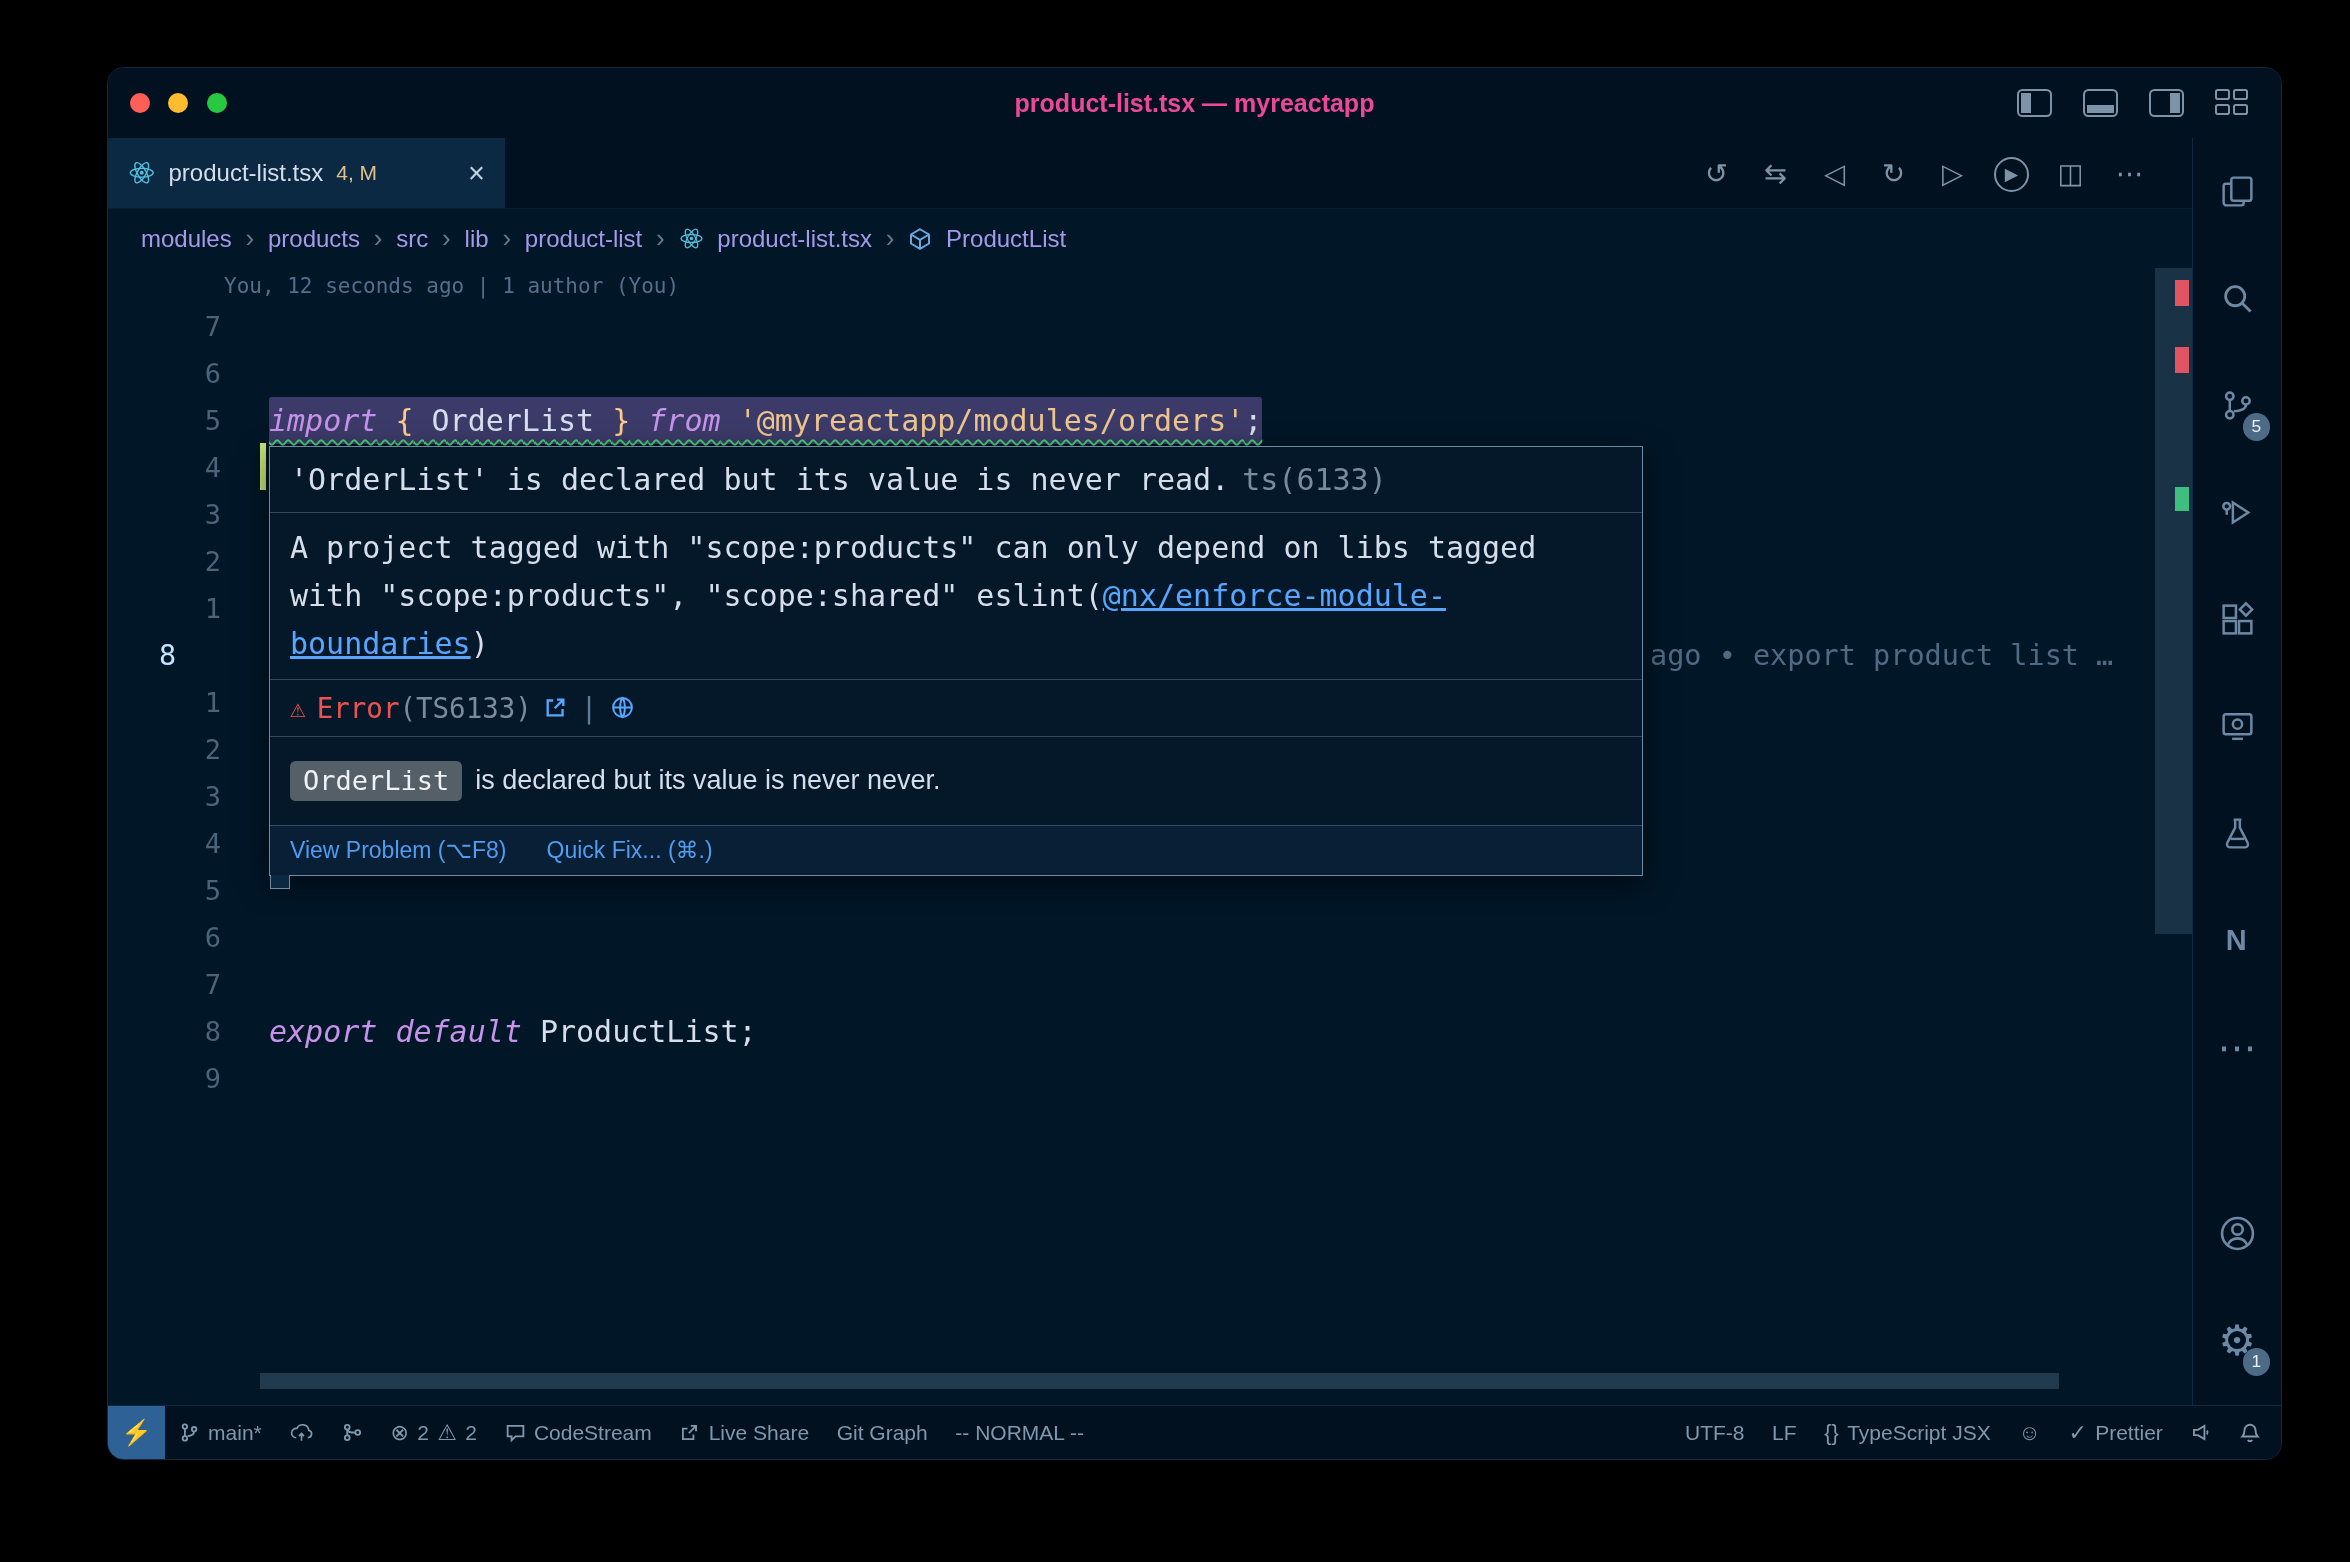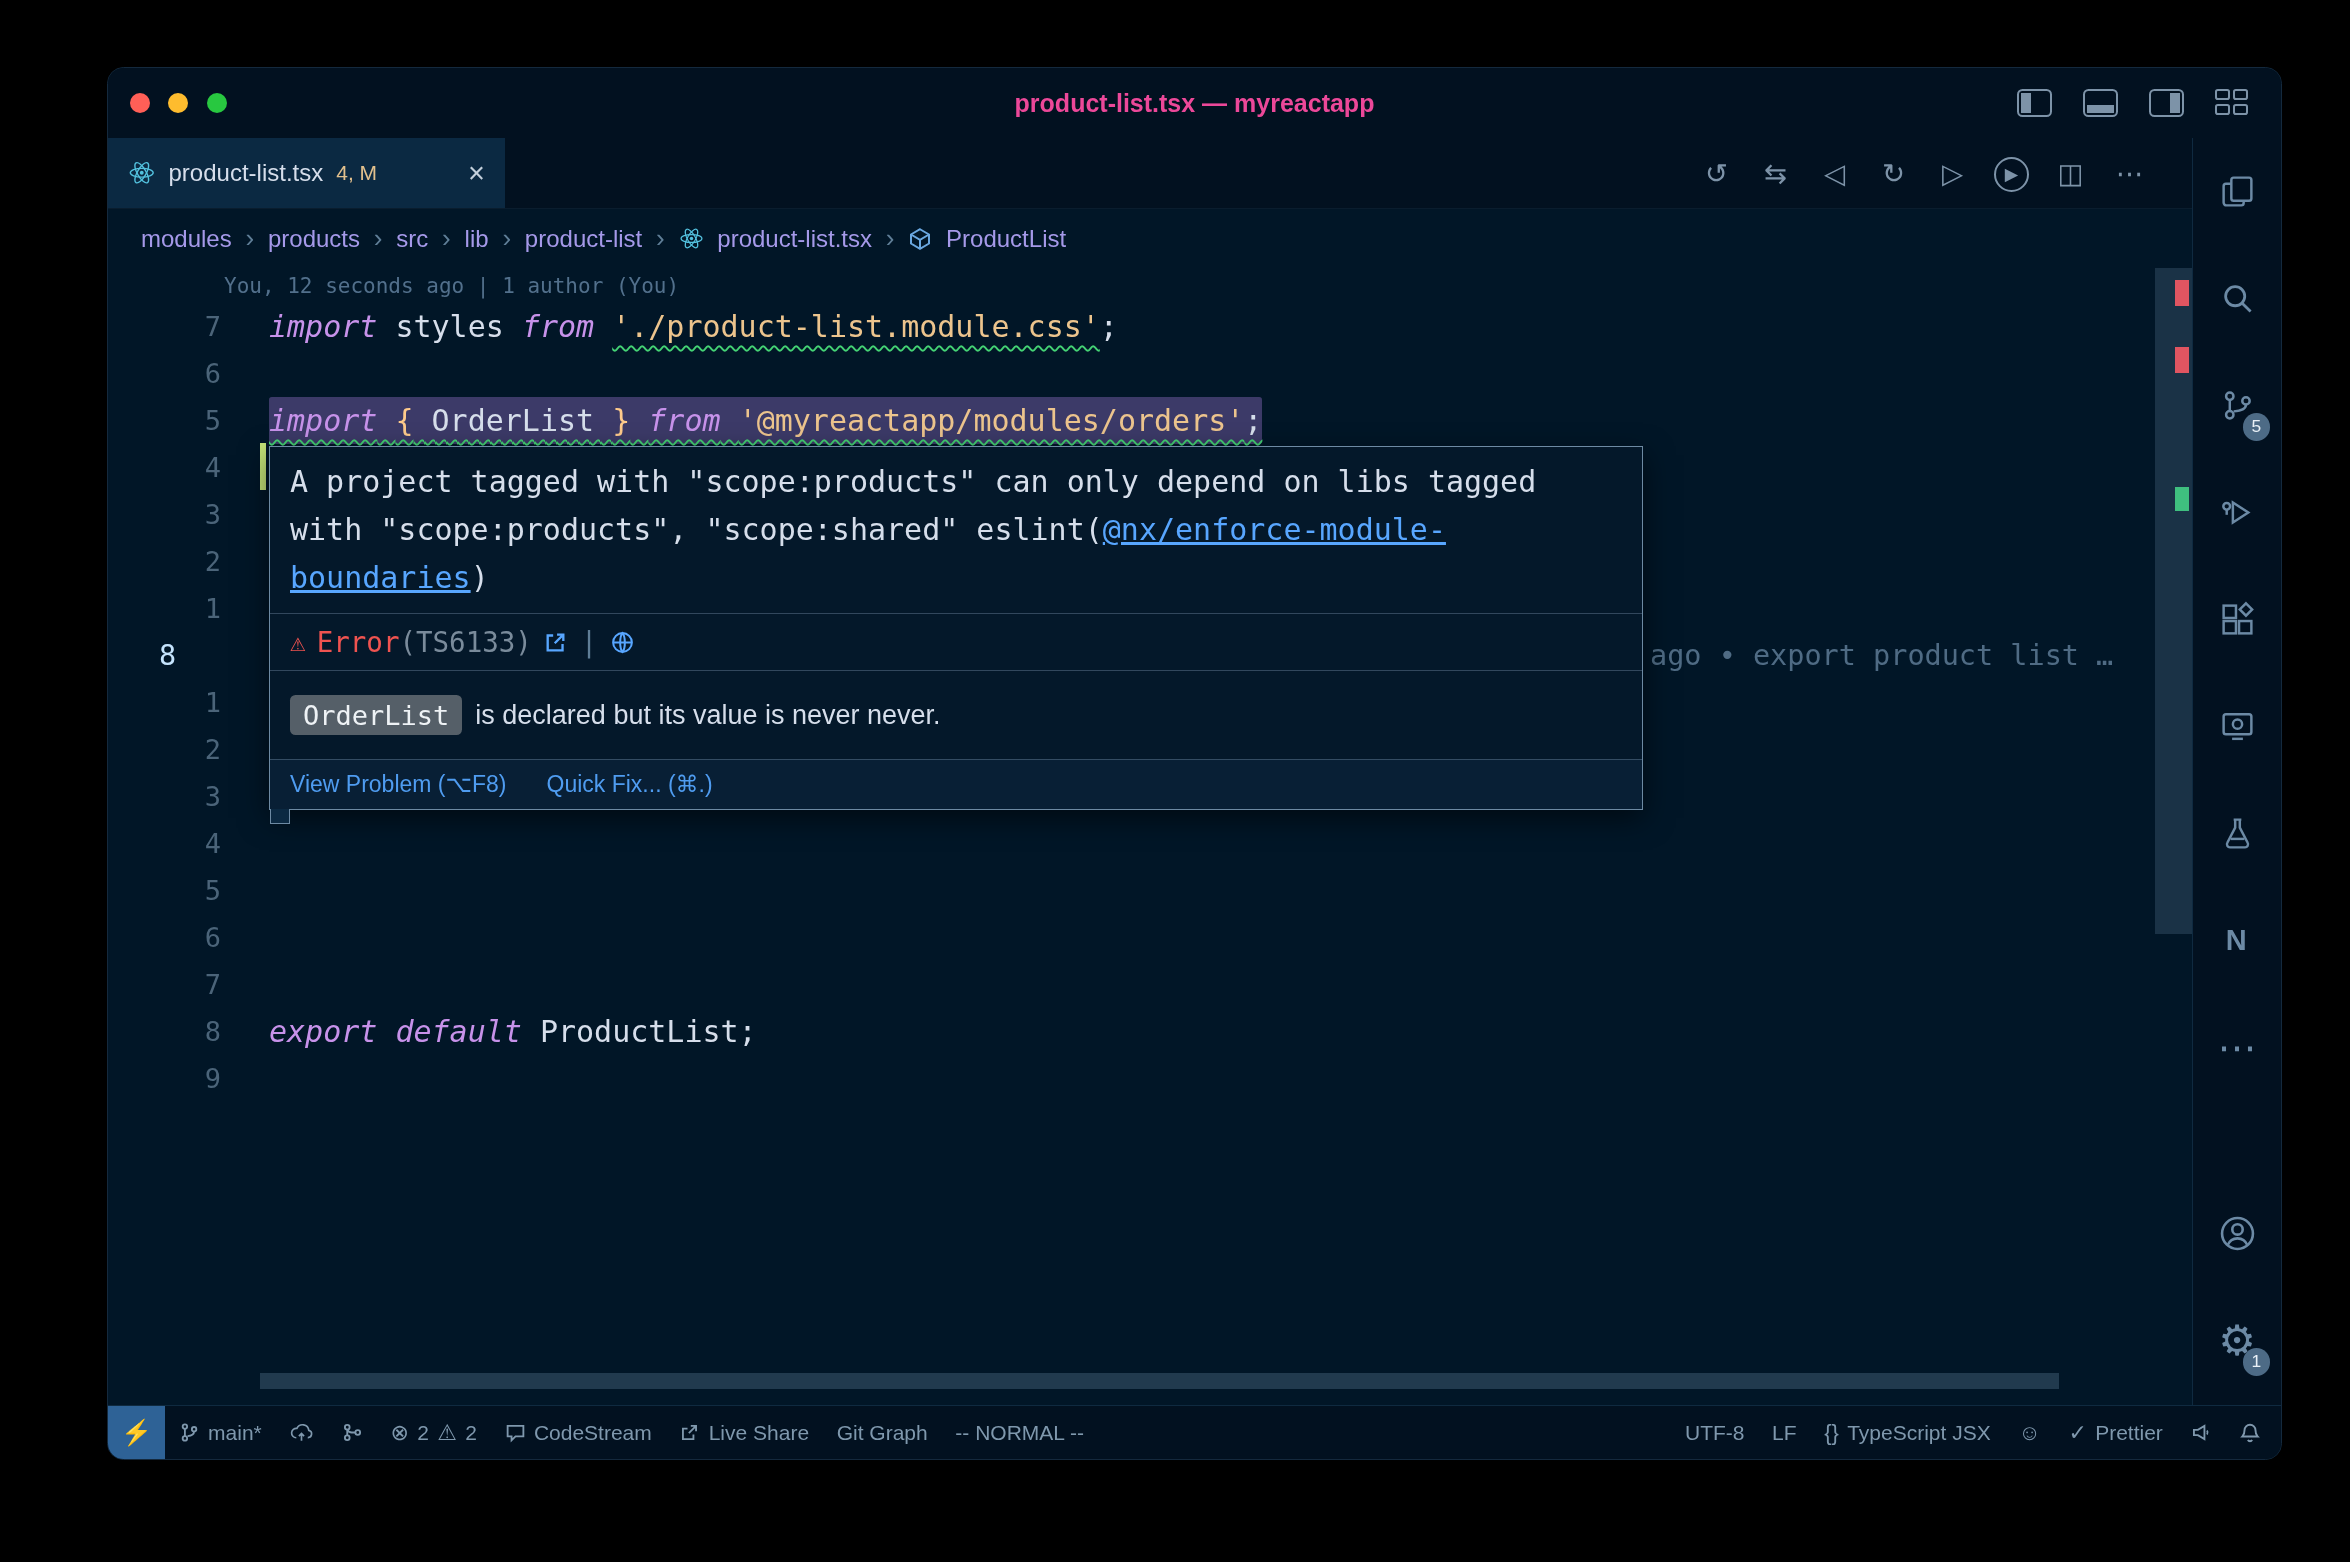--- a/index.html
+++ b/index.html
@@ -201,41 +201,44 @@
             <path d="M8 1.5 14 5v6l-6 3.5L2 11V5z"></path>
               <path d="M2 5l6 3.5L14 5M8 8.5V14"></path>
           </svg>
         </span>
         <span class="bc">ProductList</span>
       </div>
 
       <div class="editor">
         <div class="blame-header">You, 12 seconds ago | 1 author (You)</div>
         <div>
-            <div class="code-row"><span class="lnum">7</span><span class="lcontent"><span class="seg kw">import</span><span class="seg id"> styles </span><span class="seg kw">from</span><span class="seg pun"> </span><span class="seg str sq">'./product-list.module.css'</span><span class="seg pun">;</span></span></div>
+            <div class="code-row"><span class="lnum">7</span></div>
             <div class="code-row"><span class="lnum">6</span><span class="lcontent"></span></div>
             <div class="code-row"><span class="lnum">5</span><span class="lcontent hl sq"><span class="seg kw">import</span><span class="seg pun"> </span><span class="seg brace">{</span><span class="seg id"> OrderList </span><span class="seg brace">}</span><span class="seg pun"> </span><span class="seg kw">from</span><span class="seg pun"> </span><span class="seg str">'@myreactapp/modules/orders'</span><span class="seg pun">;</span></span></div>
             <div class="code-row"><span class="lnum">4</span><span class="lcontent"></span></div>
             <div class="code-row"><span class="lnum">3</span><span class="lcontent"></span></div>
             <div class="code-row"><span class="lnum">2</span><span class="lcontent"></span></div>
             <div class="code-row"><span class="lnum">1</span><span class="lcontent"></span></div>
             <div class="code-row"><span class="lnum current">8</span><span class="lcontent"></span><span class="blame">ago • export product list …</span></div>
             <div class="code-row"><span class="lnum">1</span><span class="lcontent"></span></div>
             <div class="code-row"><span class="lnum">2</span><span class="lcontent"></span></div>
             <div class="code-row"><span class="lnum">3</span><span class="lcontent"></span></div>
             <div class="code-row"><span class="lnum">4</span><span class="lcontent"></span></div>
             <div class="code-row"><span class="lnum">5</span><span class="lcontent"></span></div>
             <div class="code-row"><span class="lnum">6</span><span class="lcontent"></span></div>
             <div class="code-row"><span class="lnum">7</span><span class="lcontent"></span></div>
             <div class="code-row"><span class="lnum">8</span><span class="lcontent"><span class="seg kw">export</span><span class="seg pun"> </span><span class="seg kw">default</span><span class="seg id"> ProductList;</span></span></div>
             <div class="code-row"><span class="lnum">9</span><span class="lcontent"></span></div>
           </div>
         <div class="git-gutter-bar"></div>
 
         <div class="hover-popup">
+          <div class="hp-sec hp-s1">
+            <span>'OrderList' is declared but its value is never read.</span><span class="hp-src">ts(6133)</span>
+          </div>
           <div class="hp-sec hp-s2">
             <span>A project tagged with "scope:products" can only depend on libs tagged with "scope:products", "scope:shared" eslint(</span><span class="hp-link">@nx/enforce-module-boundaries</span><span>)</span>
           </div>
           <div class="hp-sec hp-s3">
             <span class="err-ic">⚠</span>
             <span><span class="err-label">Error</span><span class="err-code">(TS6133)</span></span>
             <span class="hp-ic">
               <svg viewBox="0 0 16 16" width="25" height="25" fill="none" stroke="currentColor" stroke-width="1.5">
                 <path d="M6.5 3.5H3v9.5h9.5V9"></path>
                   <path d="M9 3h4v4M13 3 7.5 8.5"></path>

